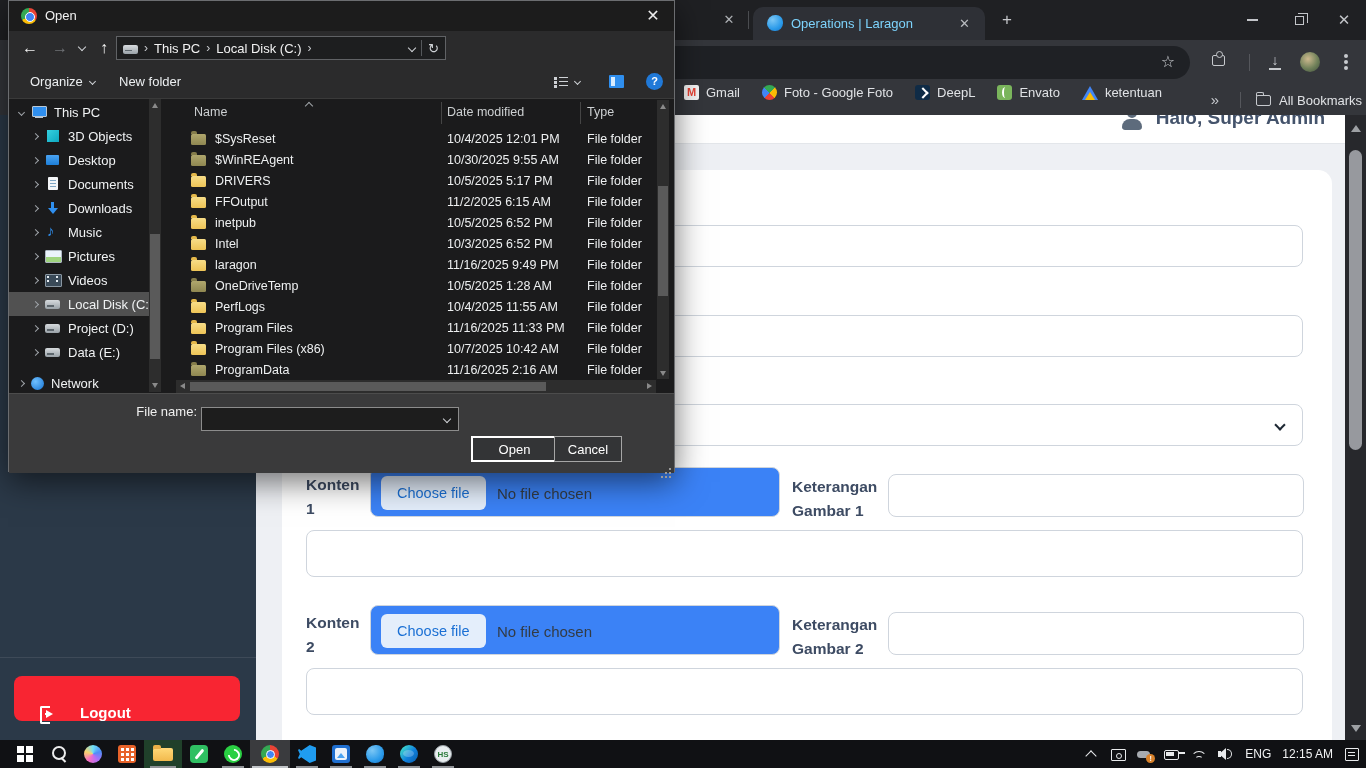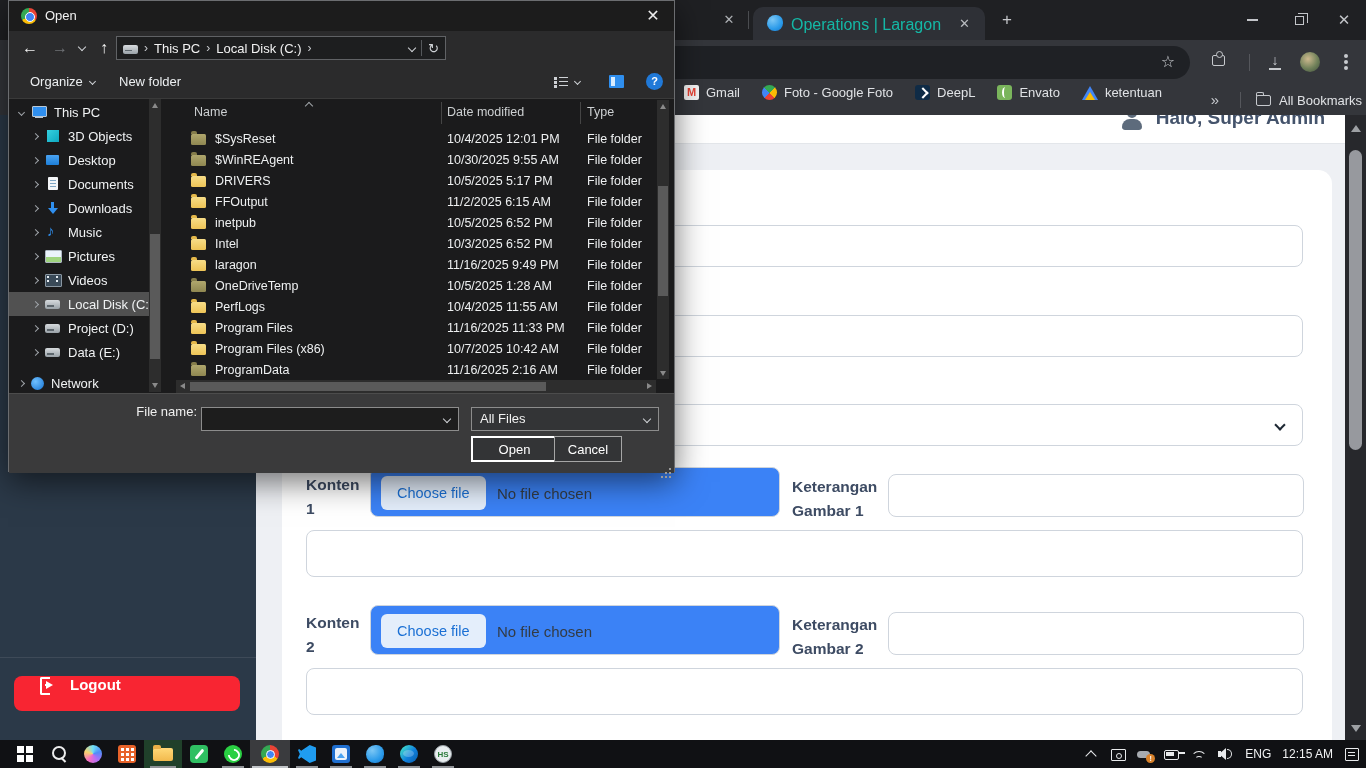--- a/index.html
+++ b/index.html
@@ -5,21 +5,21 @@
   html,body{margin:0;padding:0;background:#000;}
   *{box-sizing:border-box;font-family:"Liberation Sans","DejaVu Sans",sans-serif;}
   #stage{position:relative;width:1366px;height:768px;overflow:hidden;background:#1f2023;}
 
   
   .tabbar{position:absolute;left:0;top:0;width:1366px;height:40px;background:#1f2023;}
   .bgtab-close{position:absolute;left:720px;top:11px;width:18px;height:18px;color:#aeb1b5;font-size:13px;line-height:18px;text-align:center;}
   .tab-sep{position:absolute;left:748px;top:11px;width:1px;height:18px;background:#4a4c50;}
   .active-tab{position:absolute;left:753px;top:7px;width:232px;height:33px;background:#2e3036;border-radius:10px 10px 0 0;}
   .favicon-laragon{position:absolute;left:14px;top:8px;width:16px;height:16px;border-radius:55% 45% 50% 50%;background:radial-gradient(circle at 35% 30%,#7cc7f5,#2b9bea 60%,#1573c9);}
-  .active-tab .tab-title{position:absolute;left:38px;top:9px;font-size:16px;color:#14b8a6;white-space:nowrap;}
+  .active-tab .tab-title{position:absolute;left:38px;top:9px;font-size:13px;color:#7dd3fc;white-space:nowrap;}
   .tab-close{position:absolute;right:12px;top:8px;width:17px;height:17px;color:#b9bcc0;font-size:13px;line-height:17px;text-align:center;border-radius:50%;}
   .newtab{position:absolute;left:998px;top:11px;width:18px;height:18px;color:#c6c8cc;font-size:17px;line-height:17px;text-align:center;}
   .winctl{position:absolute;top:0;height:40px;width:40px;display:flex;align-items:center;justify-content:center;color:#c3c5c9;}
   .winctl.min{left:1232px;}
   .winctl.max{left:1279px;}
   .winctl.close{left:1324px;font-size:15px;}
   .min-glyph{width:11px;height:1.6px;background:#c3c5c9;}
   .restore-glyph{position:relative;width:9px;height:9px;border:1.2px solid #c3c5c9;}
   .restore-glyph::before{content:'';position:absolute;left:2px;top:-4px;width:9px;height:9px;border:1.2px solid #c3c5c9;border-left:none;border-bottom:none;}
   .toolbar{position:absolute;left:0;top:40px;width:1366px;height:45px;background:#34363b;}
@@ -55,21 +55,21 @@
   
   .page-bg{position:absolute;left:0;top:115px;width:1345px;height:625px;background:#eef0f4;}
   .page-header{position:absolute;left:0;top:115px;width:1345px;height:29px;background:#ffffff;border-bottom:1px solid #e3e6ea;overflow:hidden;}
   .greet-wrap{position:absolute;right:20px;top:-9px;display:flex;align-items:center;gap:12px;}
   .person-ico{width:24px;height:24px;position:relative;}
   .person-ico::before{content:'';position:absolute;left:7px;top:2px;width:10px;height:10px;border-radius:50%;background:#5d6b7c;}
   .person-ico::after{content:'';position:absolute;left:2px;top:13px;width:20px;height:11px;border-radius:10px 10px 4px 4px;background:#5d6b7c;}
   .greet-text{font-size:19px;font-weight:bold;color:#44536b;white-space:nowrap;}
   .app-sidebar{position:absolute;left:0;top:115px;width:256px;height:625px;background:#2b3948;}
   .sb-divider{position:absolute;left:0;top:542px;width:256px;height:1px;background:rgba(255,255,255,0.09);}
-  .logout-btn{position:absolute;left:14px;top:561px;width:226px;height:35px;background:#f82532;border-radius:8px;display:flex;align-items:flex-start;padding-left:26px;gap:14px;}
+  .logout-btn{position:absolute;left:14px;top:561px;width:226px;height:45px;background:#f82532;border-radius:8px;display:flex;align-items:flex-end;padding-left:26px;gap:24px;}
   .logout-label{color:#fff;font-size:15px;font-weight:bold;}
   .logout-ico{position:relative;width:16px;height:16px;}
   .logout-ico::before{content:'';position:absolute;left:0;top:1px;width:8px;height:14px;border:2px solid #fff;border-right:none;border-radius:2px 0 0 2px;}
   .logout-ico::after{content:'';position:absolute;left:6px;top:4.5px;width:0;height:0;border-top:4px solid transparent;border-bottom:4px solid transparent;border-left:7px solid #fff;box-shadow:-4px 0 0 -3px #fff;}
   .content-card{position:absolute;left:282px;top:170px;width:1050px;height:598px;background:#ffffff;border-radius:14px;}
   .fld{position:absolute;border:1px solid #cfd5dd;border-radius:8px;background:#fff;font-size:14px;color:#333;padding:0 12px;outline:none;}
   .fld-select-chev{position:absolute;width:8px;height:8px;border-right:2.2px solid #1d2733;border-bottom:2.2px solid #1d2733;transform:rotate(45deg);}
   .form-label{position:absolute;font-size:15.5px;font-weight:600;color:#3d4b63;line-height:1.55;}
   .filebox{position:absolute;border:1px solid #cfd5dd;border-radius:8px;background:#3b82f6;}
   .choose-chip{position:absolute;left:10px;top:8px;height:34px;padding:0 16px;background:#e4eefb;border-radius:6px;display:flex;align-items:center;font-size:14.5px;color:#1a6fd4;}
@@ -544,24 +544,20 @@
         </div>
       </div>
     </div>
 
     <div class="d-footer">
       <div class="fn-label">File name:</div>
       <div class="fn-combo">
         <input value="" style="">
         <span class="chv combo-chev"></span>
       </div>
-      <div class="ft-select">
-        <span class="val">All Files</span>
-        <span class="chv combo-chev"></span>
-      </div>
       <div class="win-btn primary">Open</div>
       <div class="win-btn secondary">Cancel</div>
       <div class="grip"></div>
     </div>
   </div>
 
   <div class="taskbar">
     <div class="tb-list">
         <div class="tb">
     <span class="ti i-start"></span>

